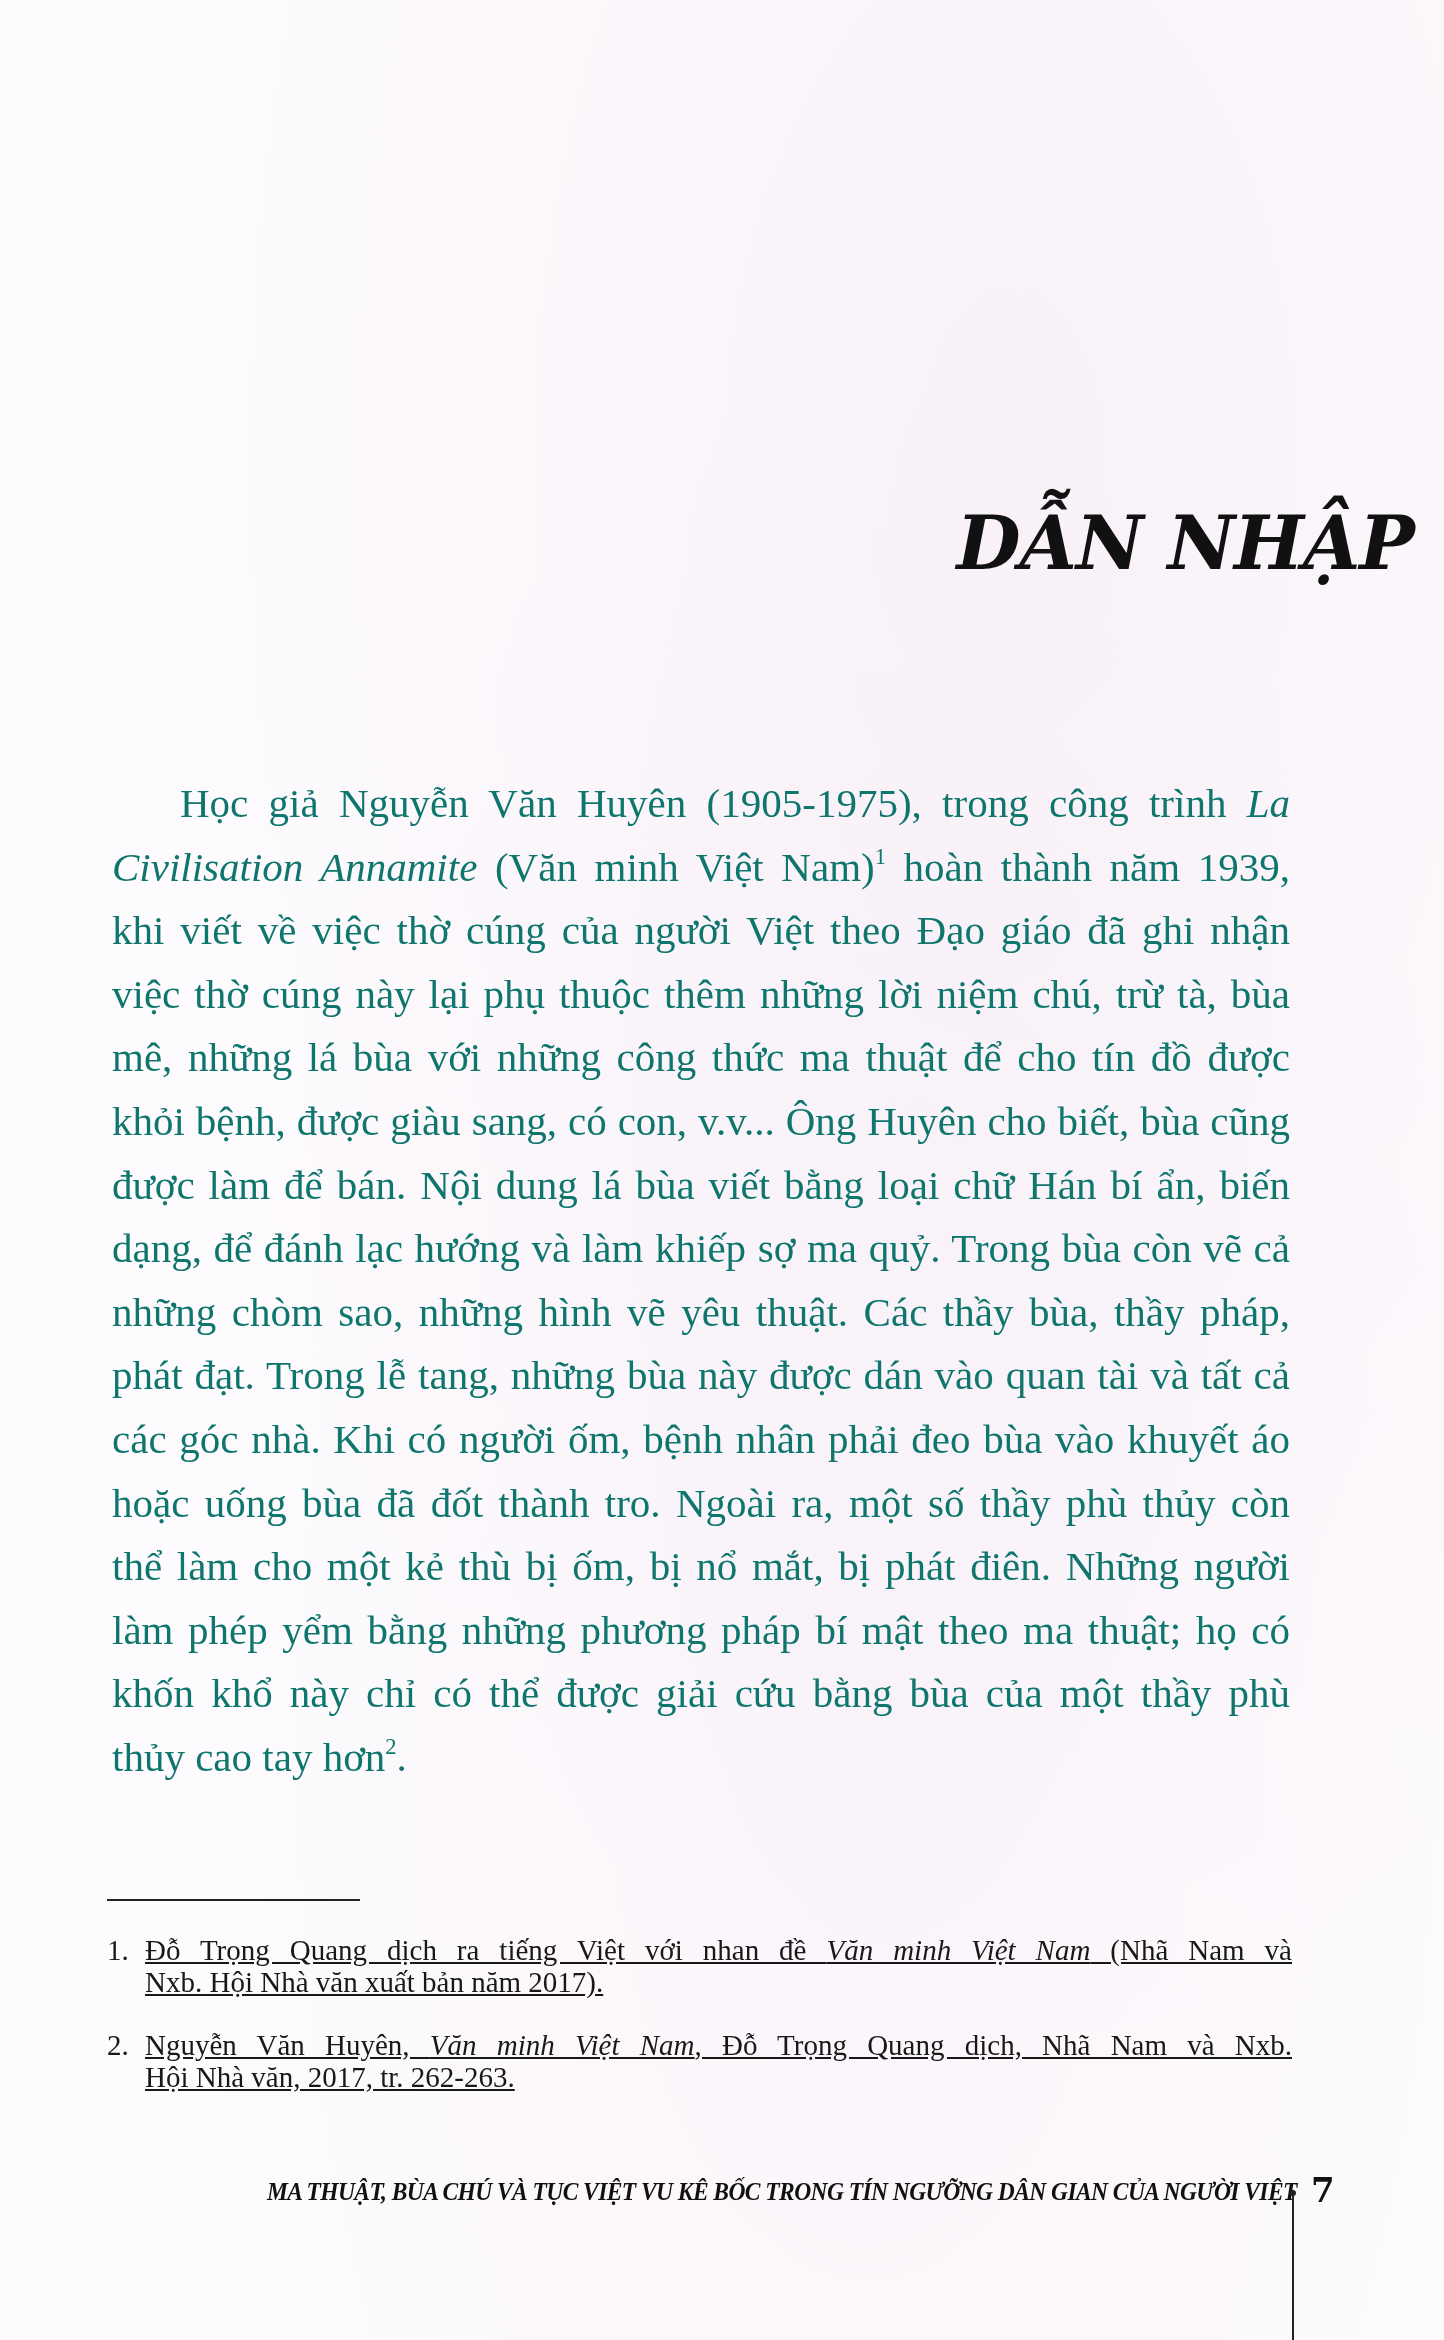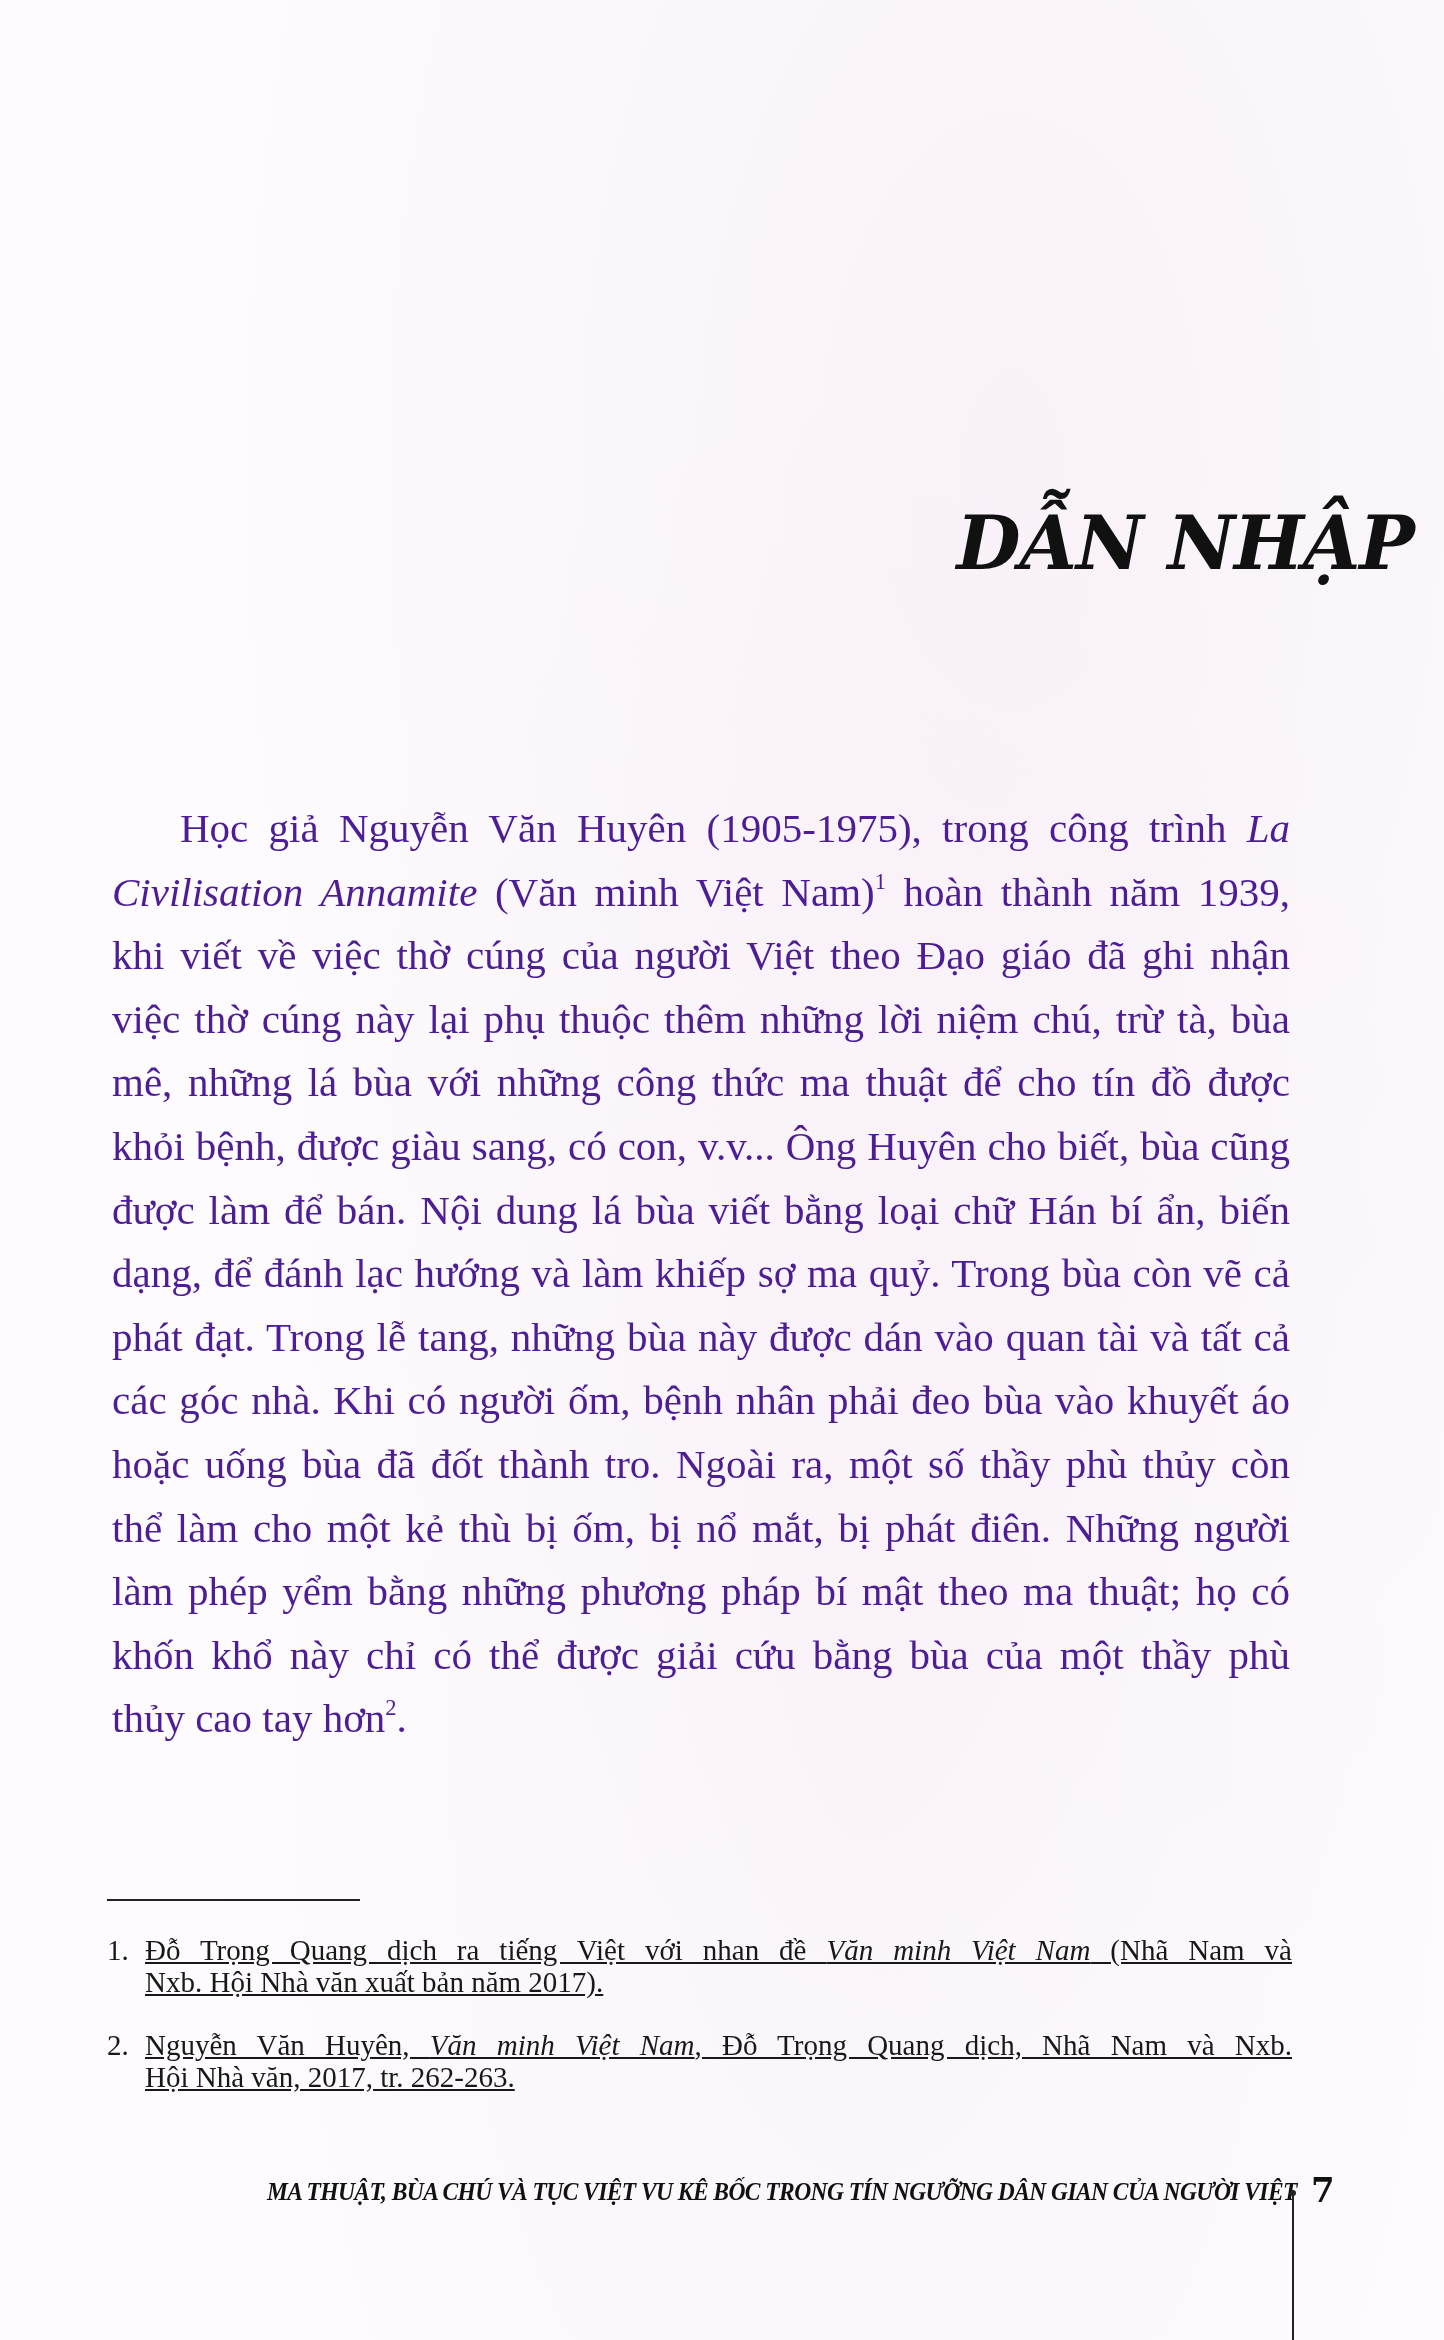--- a/index.html
+++ b/index.html
@@ -34,23 +34,23 @@
     font-style: italic;
     font-size: 74px;
     line-height: 90px;
     letter-spacing: -1px;
     color: #111;
   }
   .body-text {
     position: absolute;
     left: 112px;
     width: 1178px;
-    top: 797px;
+    top: 772px;
     font-size: 41px;
-    color: #4c1d95;
+    color: #0f766e;
   }
   .body-line {
     height: 63.6px;
     line-height: 63.6px;
     white-space: nowrap;
     text-align: justify;
     text-align-last: justify;
     overflow: visible;
   }
   .body-line.first {
@@ -156,20 +156,21 @@
 
 <div class="body-text">
   <div class="body-line first"><span>Học giả Nguyễn Văn Huyên (1905-1975), trong công trình </span><i>La</i></div>
   <div class="body-line"><i>Civilisation Annamite</i><span> (Văn minh Việt Nam)</span><sup class="fn-ref">1</sup><span> hoàn thành năm 1939,</span></div>
   <div class="body-line">khi viết về việc thờ cúng của người Việt theo Đạo giáo đã ghi nhận</div>
   <div class="body-line">việc thờ cúng này lại phụ thuộc thêm những lời niệm chú, trừ tà, bùa</div>
   <div class="body-line">mê, những lá bùa với những công thức ma thuật để cho tín đồ được</div>
   <div class="body-line">khỏi bệnh, được giàu sang, có con, v.v... Ông Huyên cho biết, bùa cũng</div>
   <div class="body-line">được làm để bán. Nội dung lá bùa viết bằng loại chữ Hán bí ẩn, biến</div>
   <div class="body-line">dạng, để đánh lạc hướng và làm khiếp sợ ma quỷ. Trong bùa còn vẽ cả</div>
+  <div class="body-line">những chòm sao, những hình vẽ yêu thuật. Các thầy bùa, thầy pháp,</div>
   <div class="body-line">phát đạt. Trong lễ tang, những bùa này được dán vào quan tài và tất cả</div>
   <div class="body-line">các góc nhà. Khi có người ốm, bệnh nhân phải đeo bùa vào khuyết áo</div>
   <div class="body-line">hoặc uống bùa đã đốt thành tro. Ngoài ra, một số thầy phù thủy còn</div>
   <div class="body-line">thể làm cho một kẻ thù bị ốm, bị nổ mắt, bị phát điên. Những người</div>
   <div class="body-line">làm phép yểm bằng những phương pháp bí mật theo ma thuật; họ có</div>
   <div class="body-line">khốn khổ này chỉ có thể được giải cứu bằng bùa của một thầy phù</div>
   <div class="body-line last"><span>thủy cao tay hơn</span><sup class="fn-ref">2</sup><span>.</span></div>
 </div>
 
 <div class="fn-rule"></div>

